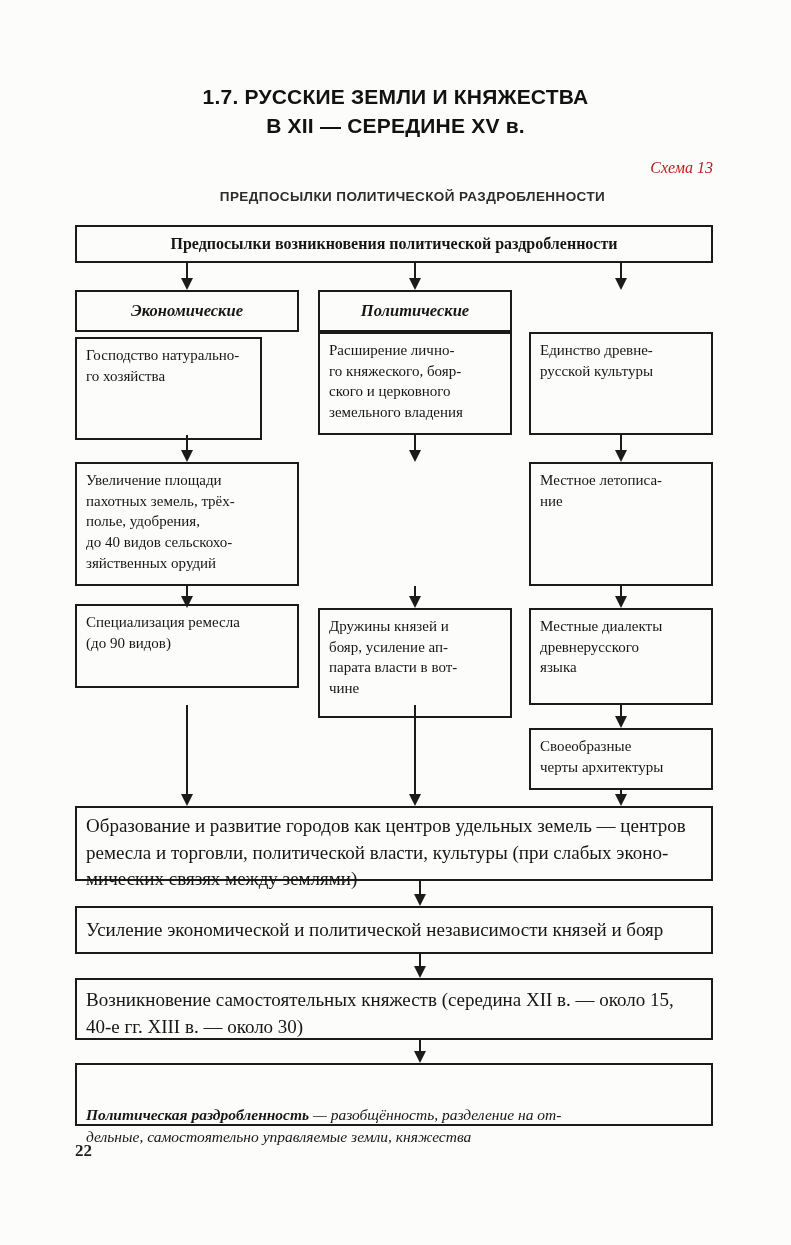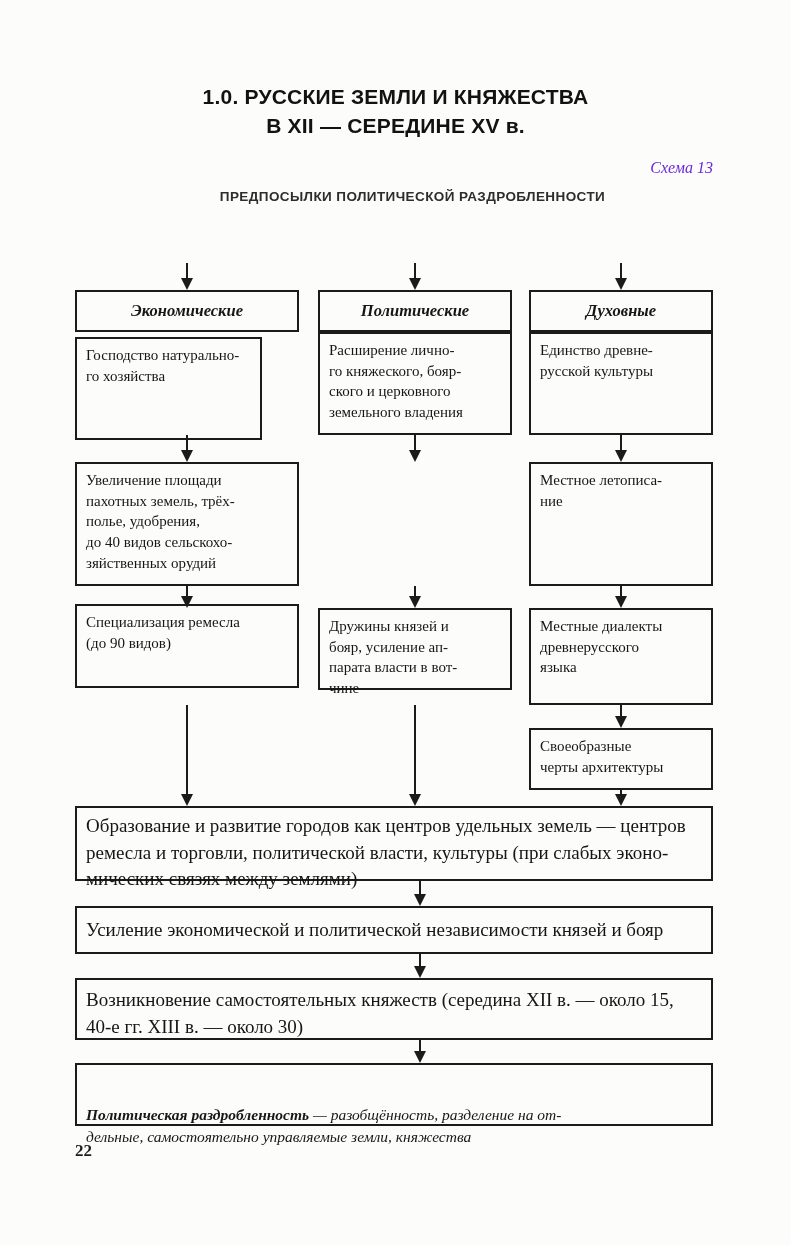--- a/index.html
+++ b/index.html
@@ -14,21 +14,21 @@
     color:#161616;
   }
   .sans{font-family:"Liberation Sans","DejaVu Sans",sans-serif;}
   #title-block{
     position:absolute;left:0;top:82px;width:791px;
     text-align:center;font-weight:bold;font-size:21px;line-height:29px;
     color:#121212;letter-spacing:0.2px;
   }
   #schema-label{
     position:absolute;right:78px;top:159px;
-    font-style:italic;font-size:16px;color:#6d28d9;
+    font-style:italic;font-size:16px;color:#b91c1c;
   }
   #subtitle{
     position:absolute;left:17px;top:189px;width:791px;
     text-align:center;font-weight:bold;font-size:13.5px;
     letter-spacing:0.4px;color:#2d2d2d;
   }
   .box{
     position:absolute;box-sizing:border-box;
     border:2px solid #1b1b1b;background:transparent;
   }
@@ -52,41 +52,41 @@
     position:absolute;left:75px;top:1141px;
     font-size:17px;font-weight:bold;color:#1d1d1d;text-align:right;
   }
 </style>
 </head>
 <body>
 
 <div id="page">
 
   <div id="title-block" class="sans">
-    <div>1.0. РУССКИЕ ЗЕМЛИ И КНЯЖЕСТВА</div>
+    <div>1.7. РУССКИЕ ЗЕМЛИ И КНЯЖЕСТВА</div>
     <div>В XII — СЕРЕДИНЕ XV в.</div>
   </div>
 
   <div id="schema-label">Схема 13</div>
 
   <div id="subtitle" class="sans">ПРЕДПОСЫЛКИ ПОЛИТИЧЕСКОЙ РАЗДРОБЛЕННОСТИ</div>
 
+  <div class="box center rootbox" style="left:75px;top:225px;width:638px;height:38px">
+    <span class="txt">Предпосылки возникновения политической раздробленности</span>
+  </div>
 
   <div class="arr" style="left:186px;top:263px;height:15px"></div>
   <div class="arr" style="left:414px;top:263px;height:15px"></div>
   <div class="arr" style="left:620px;top:263px;height:15px"></div>
 
   <div class="box center colhead" style="left:75px;top:290px;width:224px;height:42px">
     <span class="txt">Экономические</span>
   </div>
   <div class="box center colhead" style="left:318px;top:290px;width:194px;height:42px">
     <span class="txt">Политические</span>
-  </div>
-  <div class="box center colhead" style="left:529px;top:290px;width:184px;height:42px">
-    <span class="txt">Духовные</span>
   </div>
 
   <div class="box txtbox" style="left:75px;top:337px;width:187px;height:103px">
     <span class="txt">Господство натурально-
 го хозяйства</span>
   </div>
   <div class="box txtbox" style="left:318px;top:332px;width:194px;height:103px">
     <span class="txt">Расширение лично-
 го княжеского, бояр-
 ского и церковного
@@ -114,21 +114,21 @@
   </div>
 
   <div class="arr" style="left:186px;top:586px;height:10px"></div>
   <div class="arr" style="left:414px;top:586px;height:10px"></div>
   <div class="arr" style="left:620px;top:586px;height:10px"></div>
 
   <div class="box txtbox" style="left:75px;top:604px;width:224px;height:84px">
     <span class="txt">Специализация ремесла
 (до 90 видов)</span>
   </div>
-  <div class="box txtbox" style="left:318px;top:608px;width:194px;height:82px">
+  <div class="box txtbox" style="left:318px;top:608px;width:194px;height:110px">
     <span class="txt">Дружины князей и
 бояр, усиление ап-
 парата власти в вот-
 чине</span>
   </div>
   <div class="box txtbox" style="left:529px;top:608px;width:184px;height:97px">
     <span class="txt">Местные диалекты
 древнерусского
 языка</span>
   </div>

